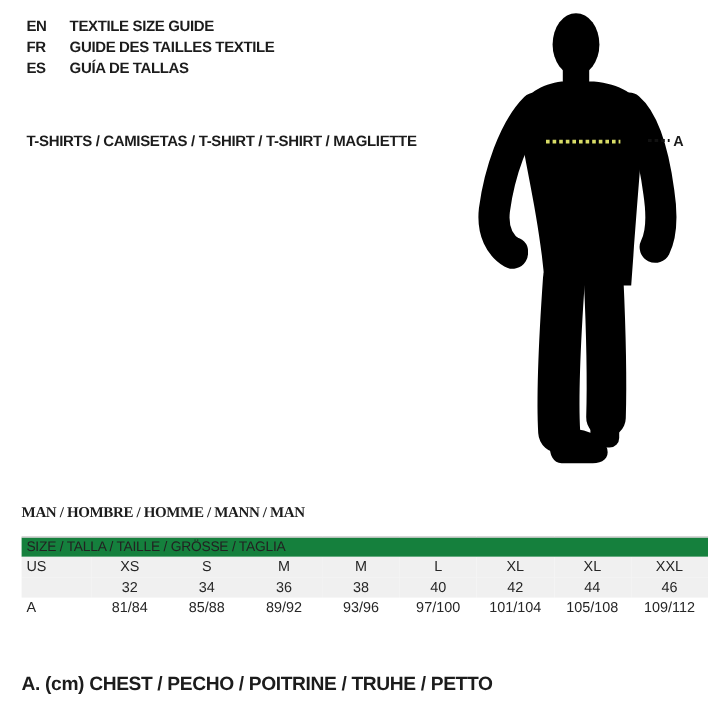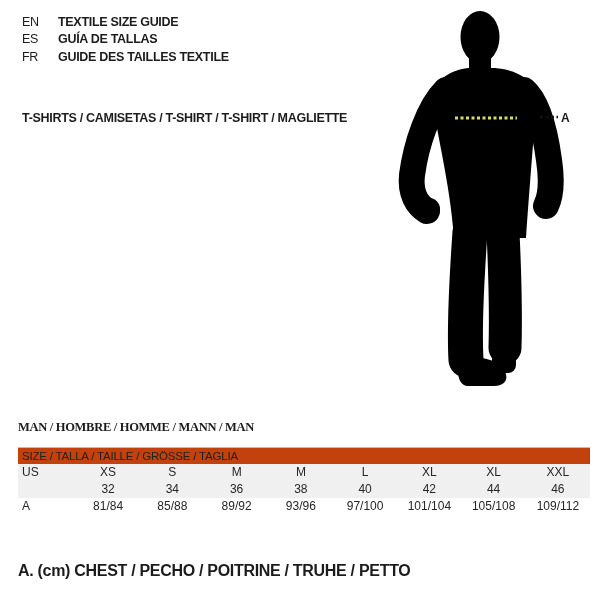--- a/index.html
+++ b/index.html
@@ -4,63 +4,63 @@
 <style>
   html,body{margin:0;padding:0;background:#ffffff;}
   .page{
     position:relative;width:600px;height:600px;background:#fff;overflow:hidden;
     font-family:"Liberation Sans", sans-serif;color:#1c1c1c;
   }
   .bold-cond{font-weight:700;letter-spacing:-0.3px;}
   
   .lang-list{position:absolute;left:22px;top:13px;}
   .lang-row{display:flex;height:17.5px;align-items:center;font-size:12.5px;}
-  .lang-row .code{width:36px;font-weight:400;letter-spacing:-0.3px;}
+  .lang-row .code{width:36px;font-weight:700;letter-spacing:-0.3px;}
   .lang-row .lbl{font-weight:700;letter-spacing:-0.3px;}
   
   .categories{position:absolute;left:22px;top:109px;font-size:12.5px;line-height:19px;}
   
   .fig-svg{position:absolute;left:0;top:0;}
   .measure-a{position:absolute;left:561px;top:111px;font-size:12px;font-weight:600;}
   
   .man-heading{position:absolute;left:18px;top:420px;font-size:12.5px;font-family:Liberation Serif, serif;}
   
   .size-table{
     position:absolute;left:18px;top:447px;width:572px;
     border-collapse:collapse;table-layout:fixed;font-size:12px;color:#262626;
   }
   .size-table td{padding:0;vertical-align:middle;text-align:center;white-space:nowrap;}
   .size-table td.lbl{text-align:left;padding-left:4px;}
   .size-table tr{height:17px;}
   .size-table tr.hdr{height:16px;}
   .size-table tr.hdr td{
-    background:#c2410c;text-align:left;padding-left:4px;font-size:11.5px;
+    background:#15803d;text-align:left;padding-left:4px;font-size:11.5px;
     color:#222;letter-spacing:-0.2px;border-top:1px solid #bdbdbd;
   }
   .size-table tr.alt td{background:#f0f0f0;}
   
   .caption{position:absolute;left:18px;top:562px;font-size:16px;}
 </style>
 </head>
 <body>
 
 <div class="page">
 
   <div class="lang-list">
     <div class="lang-row">
       <span class="code">EN</span>
       <span class="lbl">TEXTILE SIZE GUIDE</span>
     </div>
     <div class="lang-row">
+      <span class="code">FR</span>
+      <span class="lbl">GUIDE DES TAILLES TEXTILE</span>
+    </div>
+    <div class="lang-row">
       <span class="code">ES</span>
       <span class="lbl">GUÍA DE TALLAS</span>
-    </div>
-    <div class="lang-row">
-      <span class="code">FR</span>
-      <span class="lbl">GUIDE DES TAILLES TEXTILE</span>
     </div>
   </div>
 
   <div class="categories bold-cond">
     <div>T-SHIRTS / CAMISETAS / T-SHIRT / T-SHIRT / MAGLIETTE</div>
   </div>
 
   <svg class="fig-svg" width="600" height="600" viewBox="0 0 600 600">
     <g fill="#000000" stroke="none">
       <ellipse cx="480" cy="37" rx="19.5" ry="26"></ellipse>

